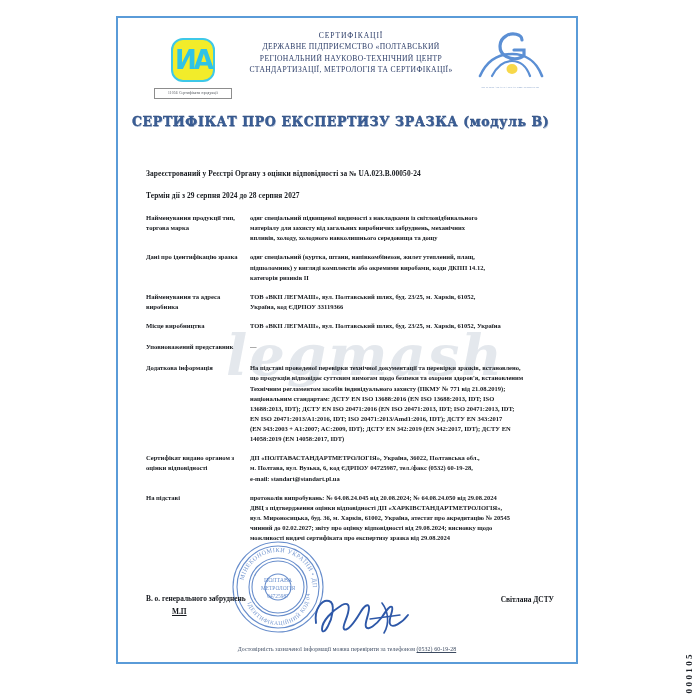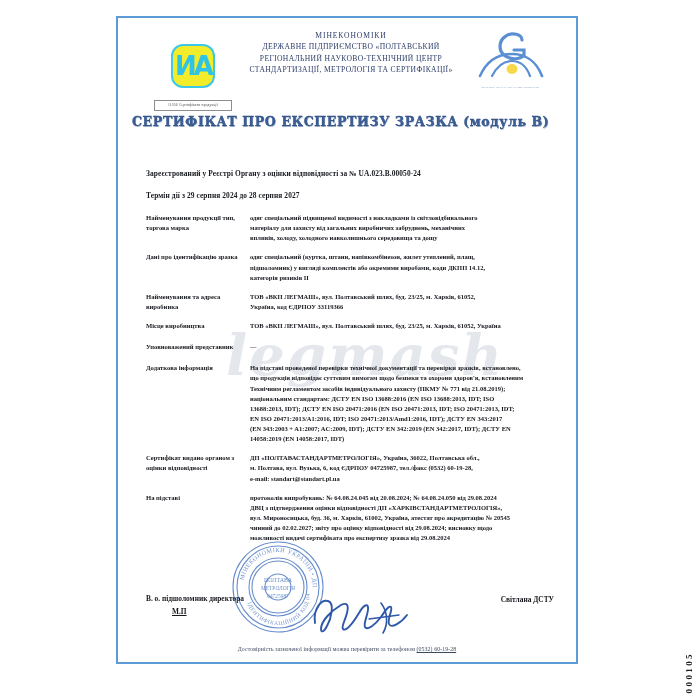--- a/index.html
+++ b/index.html
@@ -64,21 +64,21 @@
     height: 72px;
   }
   .logo-block {
     position: absolute;
     left: 22px; top: 4px;
     width: 78px;
     text-align: center;
   }
   .logo-mark {
     width: 44px; height: 44px;
-    margin: 12px auto;
+    margin: 6px auto;
     background: #f2ec2a;
     border: 2px solid #3ec8e8;
     border-radius: 12px;
     position: relative;
     box-sizing: border-box;
   }
   .logo-mark span {
     position: absolute;
     left: 0; right: 0; top: 50%;
     transform: translateY(-50%);
@@ -276,21 +276,21 @@
       <div class="logo-block">
         <div class="logo-mark">
           <span>ИА</span>
         </div>
         <div class="logo-caption">11056
 Сертифікати
 продукції</div>
       </div>
 
       <div class="org-title">
-        <div class="l1">МІНЕКОНОМІКИ</div>
+        <div class="l1">СЕРТИФІКАЦІЇ</div>
         <div>ДЕРЖАВНЕ ПІДПРИЄМСТВО «ПОЛТАВСЬКИЙ</div>
         <div>РЕГІОНАЛЬНИЙ НАУКОВО-ТЕХНІЧНИЙ ЦЕНТР</div>
         <div>СТАНДАРТИЗАЦІЇ, МЕТРОЛОГІЯ ТА СЕРТИФІКАЦІЇ»</div>
       </div>
 
       <div class="emblem">
         <svg viewBox="0 0 84 60" width="84" height="60" aria-hidden="true">
           <path d="M54 10 C54 4, 44 2, 38 6 C31 10, 30 20, 36 25 C42 30, 52 30, 56 25
                    L56 20 L46 20" fill="none" stroke="#5b8fd4" stroke-width="3.2" stroke-linecap="round"></path>
           <path d="M12 46 C20 28, 34 24, 44 24 C56 24, 68 30, 74 46" fill="none" stroke="#5b8fd4" stroke-width="2.6" stroke-linecap="round"></path>
@@ -401,21 +401,21 @@
           <g opacity="0.85" fill="#3f6fbe" font-family="Liberation Serif, serif" text-anchor="middle">
             <text x="48" y="43" font-size="6">ПОЛТАВА</text>
             <text x="48" y="51" font-size="5.4">МЕТРОЛОГІЯ</text>
             <text x="48" y="59" font-size="5.4">04725987</text>
           </g>
         </svg>
       </div>
 
       <div class="sig-row">
         <div class="sig-left">
-          <span>В. о. підшоломник директора</span>
+          <span>В. о. генерального забруднень</span>
           <span class="mp">М.П</span>
         </div>
 
         <div class="sig-mid">
           <svg viewBox="0 0 150 44" width="150" height="44" aria-hidden="true">
             <path d="M18 30 C16 16, 24 6, 31 8 C38 10, 34 26, 30 33 C27 39, 24 40, 24 36
                      C24 28, 34 18, 44 12 C50 9, 52 12, 50 20 C48 28, 44 34, 46 36
                      C49 39, 56 30, 62 20 C66 13, 70 10, 71 14 C72 20, 66 30, 68 34
                      C70 38, 78 32, 84 24 C88 18, 92 12, 94 14 C96 17, 90 26, 92 31
                      C94 36, 104 30, 110 22" fill="none" stroke="#2e58a8" stroke-width="1.9" stroke-linecap="round" stroke-linejoin="round"></path>

